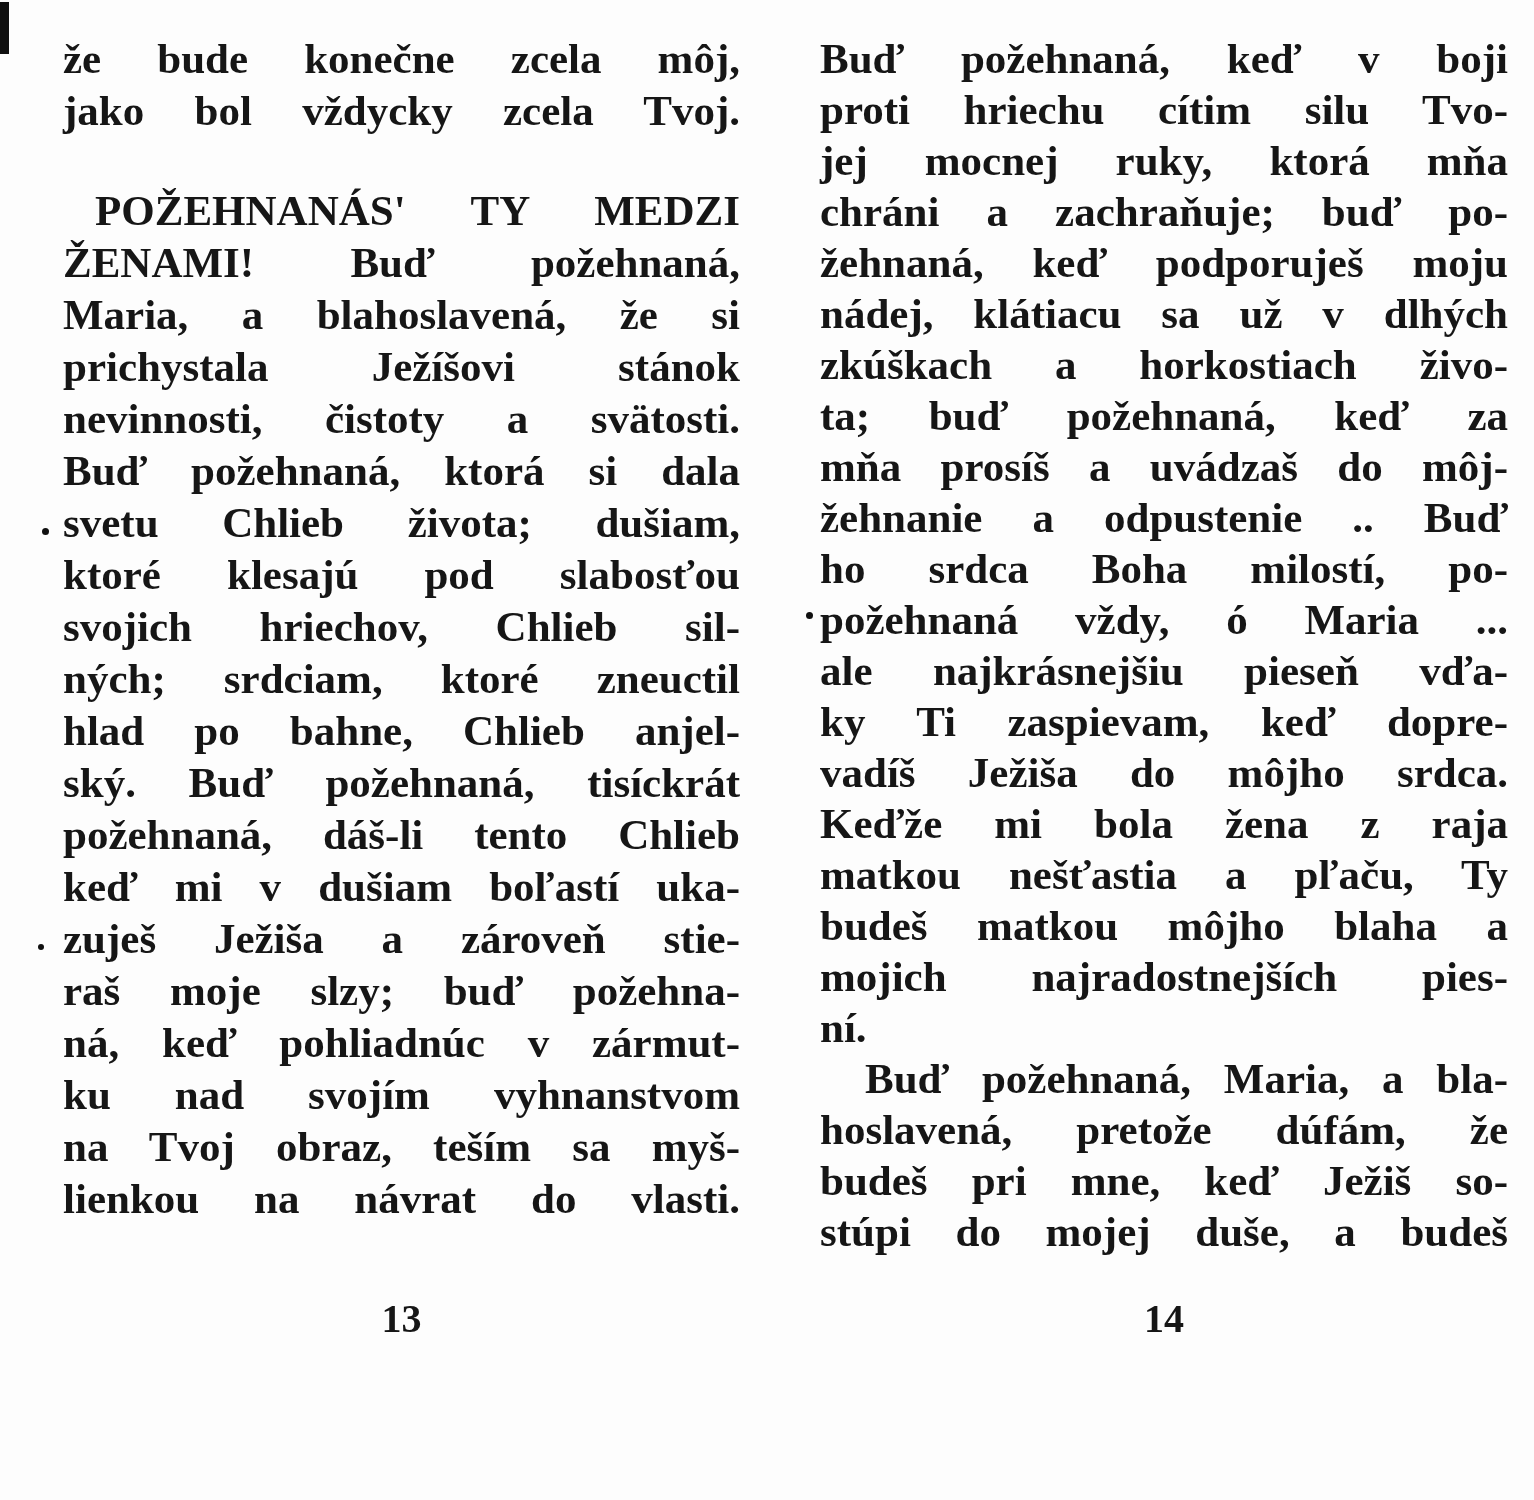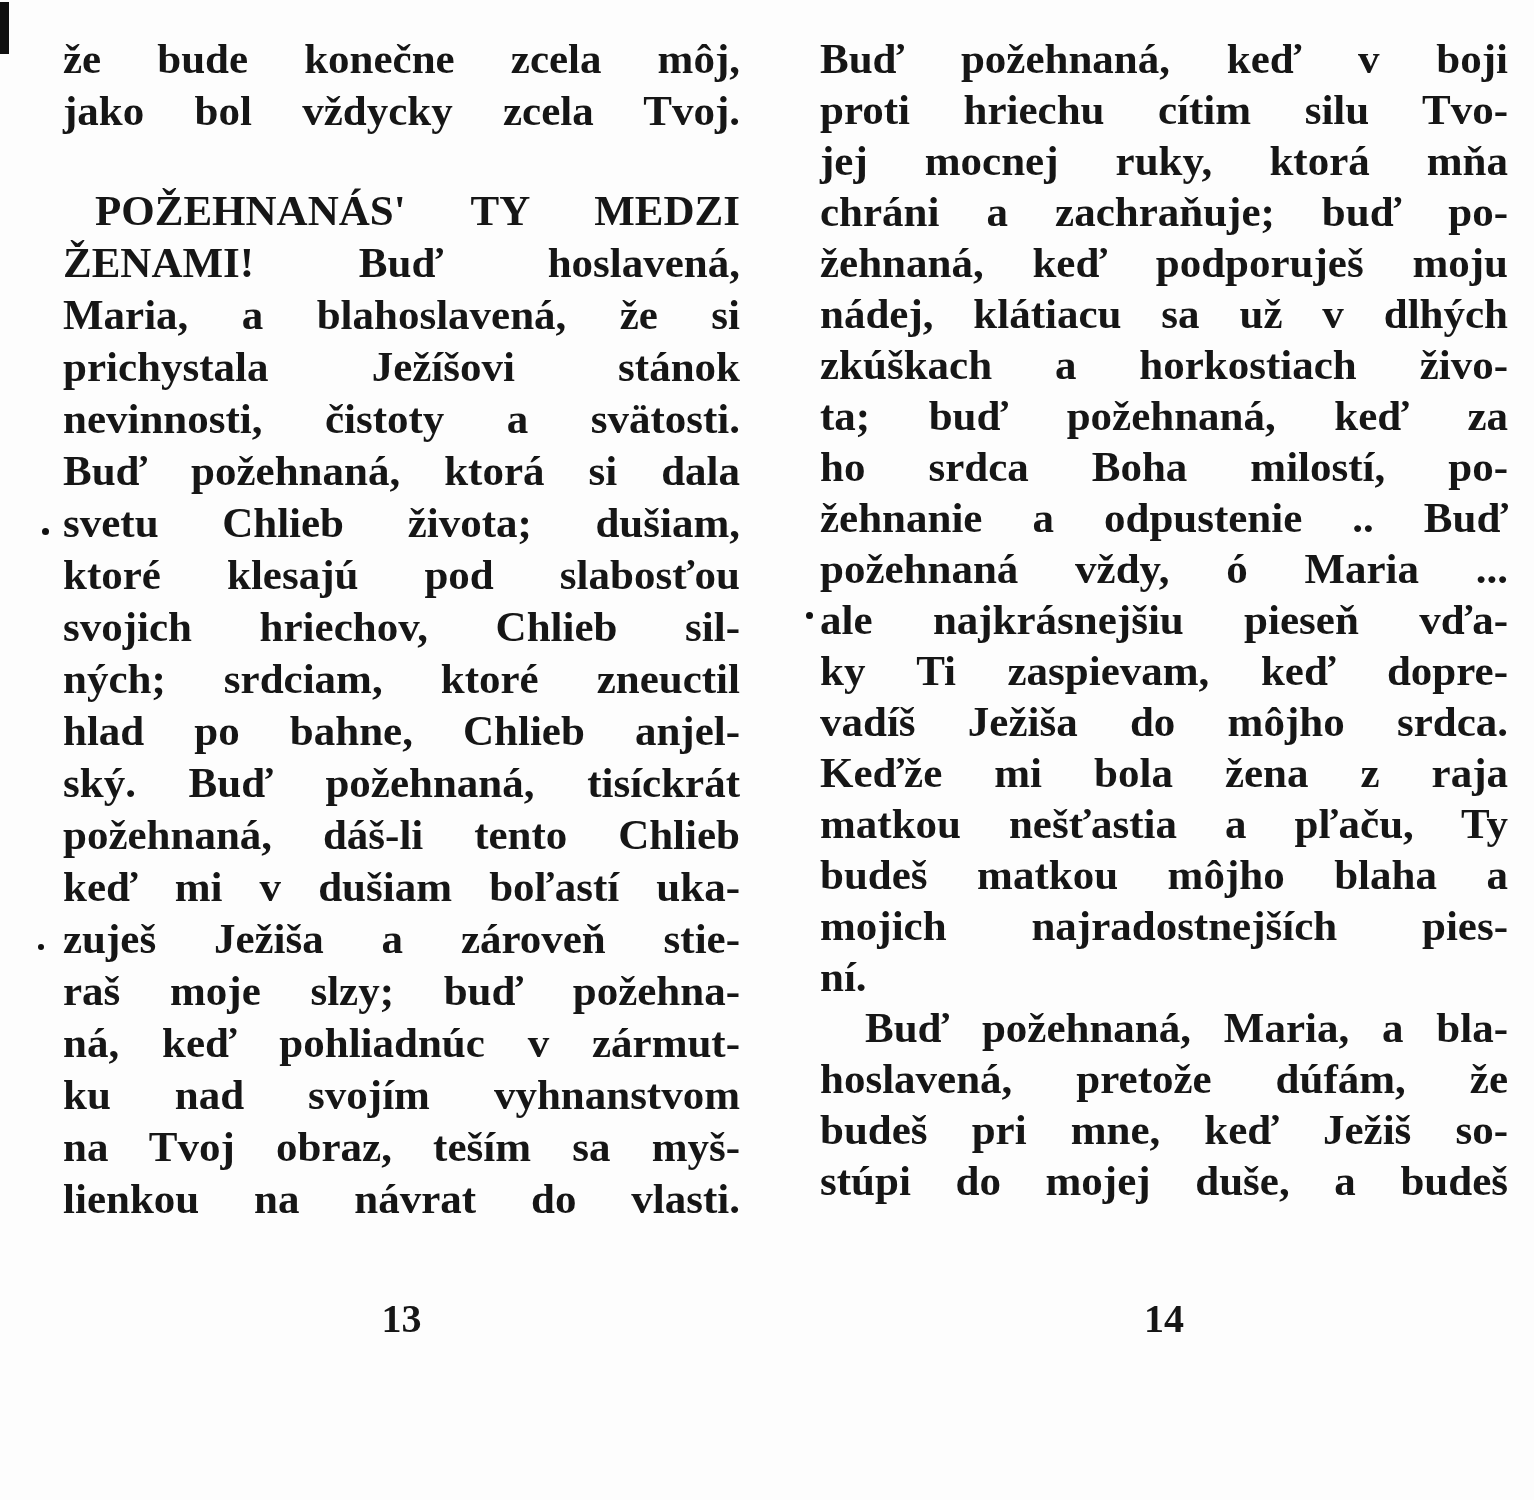--- a/index.html
+++ b/index.html
@@ -46,21 +46,21 @@
 </head>
 <body>
 
 <div class="page">
 
   <div class="col col-left">
       <div class="line j">že bude konečne zcela môj,</div>
       <div class="line j">jako bol vždycky zcela Tvoj.</div>
       <div class="spacer" style="height: 48px;"></div>
       <div class="line j" style="padding-left: 32px;">POŽEHNANÁS' TY MEDZI</div>
-      <div class="line j">ŽENAMI! Buď hoslavená,</div>
+      <div class="line j">ŽENAMI! Buď požehnaná,</div>
       <div class="line j">Maria, a blahoslavená, že si</div>
       <div class="line j">prichystala Ježíšovi stánok</div>
       <div class="line j">nevinnosti, čistoty a svätosti.</div>
       <div class="line j">Buď požehnaná, ktorá si dala</div>
       <div class="line j">svetu Chlieb života; dušiam,</div>
       <div class="line j">ktoré klesajú pod slabosťou</div>
       <div class="line j">svojich hriechov, Chlieb sil-</div>
       <div class="line j">ných; srdciam, ktoré zneuctil</div>
       <div class="line j">hlad po bahne, Chlieb anjel-</div>
       <div class="line j">ský. Buď požehnaná, tisíckrát</div>
@@ -76,22 +76,23 @@
 
   <div class="col col-right">
       <div class="line j">Buď požehnaná, keď v boji</div>
       <div class="line j">proti hriechu cítim silu Tvo-</div>
       <div class="line j">jej mocnej ruky, ktorá mňa</div>
       <div class="line j">chráni a zachraňuje; buď po-</div>
       <div class="line j">žehnaná, keď podporuješ moju</div>
       <div class="line j">nádej, klátiacu sa už v dlhých</div>
       <div class="line j">zkúškach a horkostiach živo-</div>
       <div class="line j">ta; buď požehnaná, keď za</div>
+      <div class="line j">mňa prosíš a uvádzaš do môj-</div>
+      <div class="line j">žehnanie a odpustenie .. Buď</div>
       <div class="line j">ho srdca Boha milostí, po-</div>
-      <div class="line j">žehnanie a odpustenie .. Buď</div>
       <div class="line j">požehnaná vždy, ó Maria ...</div>
       <div class="line j">ale najkrásnejšiu pieseň vďa-</div>
       <div class="line j">ky Ti zaspievam, keď dopre-</div>
       <div class="line j">vadíš Ježiša do môjho srdca.</div>
       <div class="line j">Keďže mi bola žena z raja</div>
       <div class="line j">matkou nešťastia a pľaču, Ty</div>
       <div class="line j">budeš matkou môjho blaha a</div>
       <div class="line j">mojich najradostnejších pies-</div>
       <div class="line">ní.</div>
       <div class="line j" style="padding-left: 45px;">Buď požehnaná, Maria, a bla-</div>

